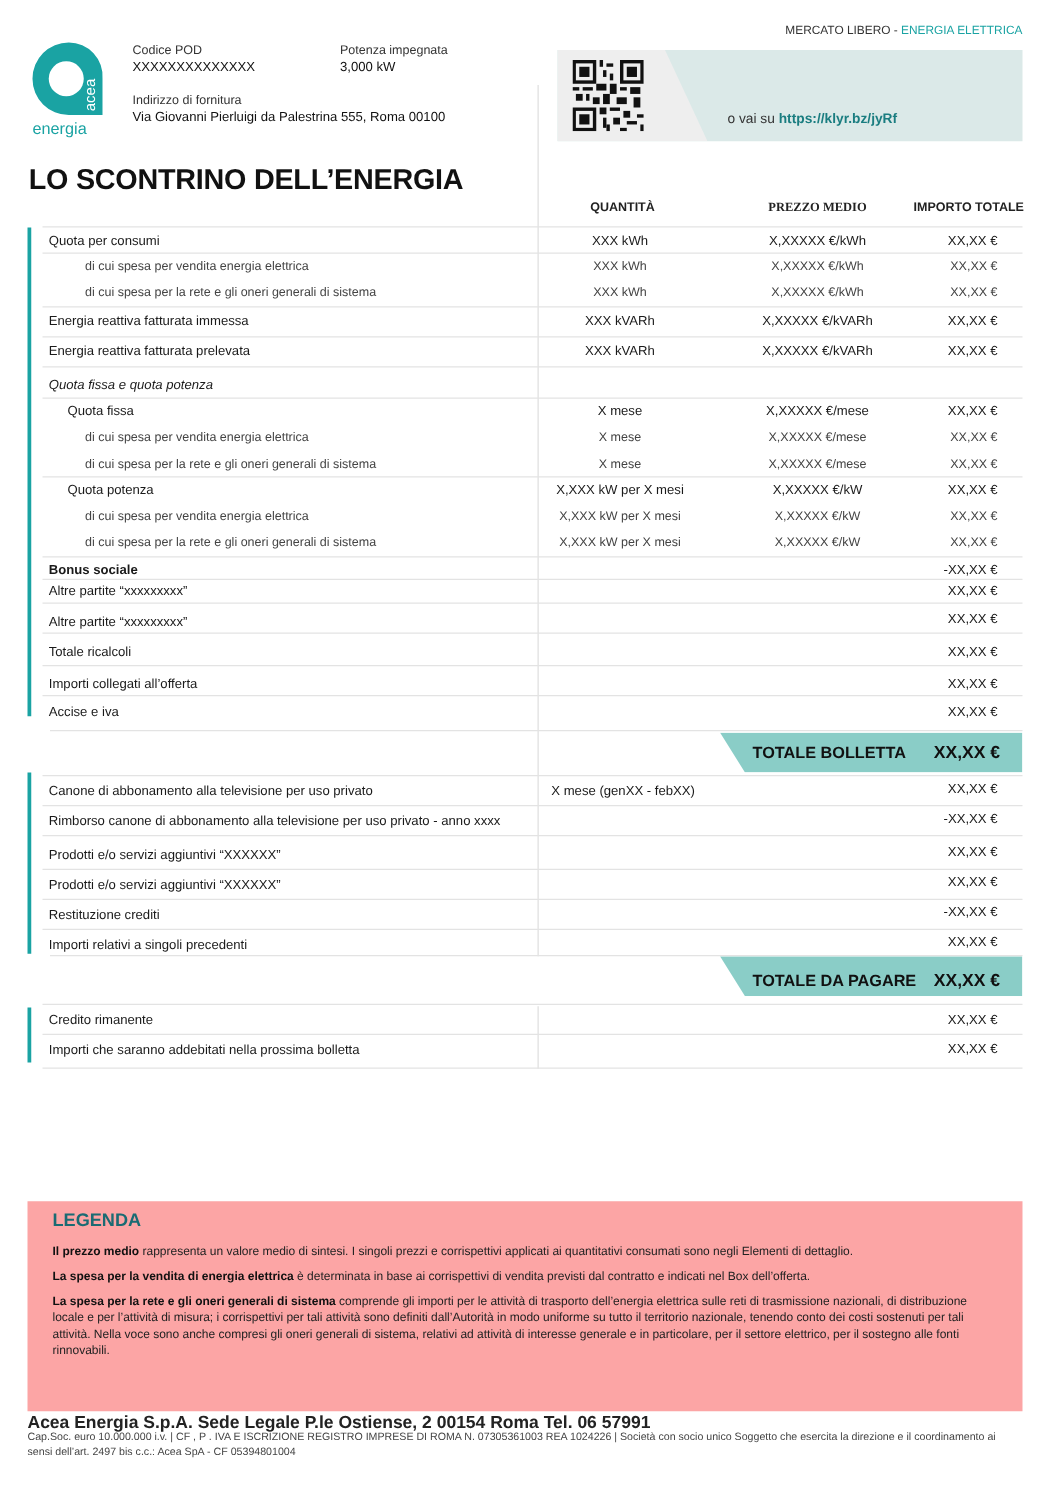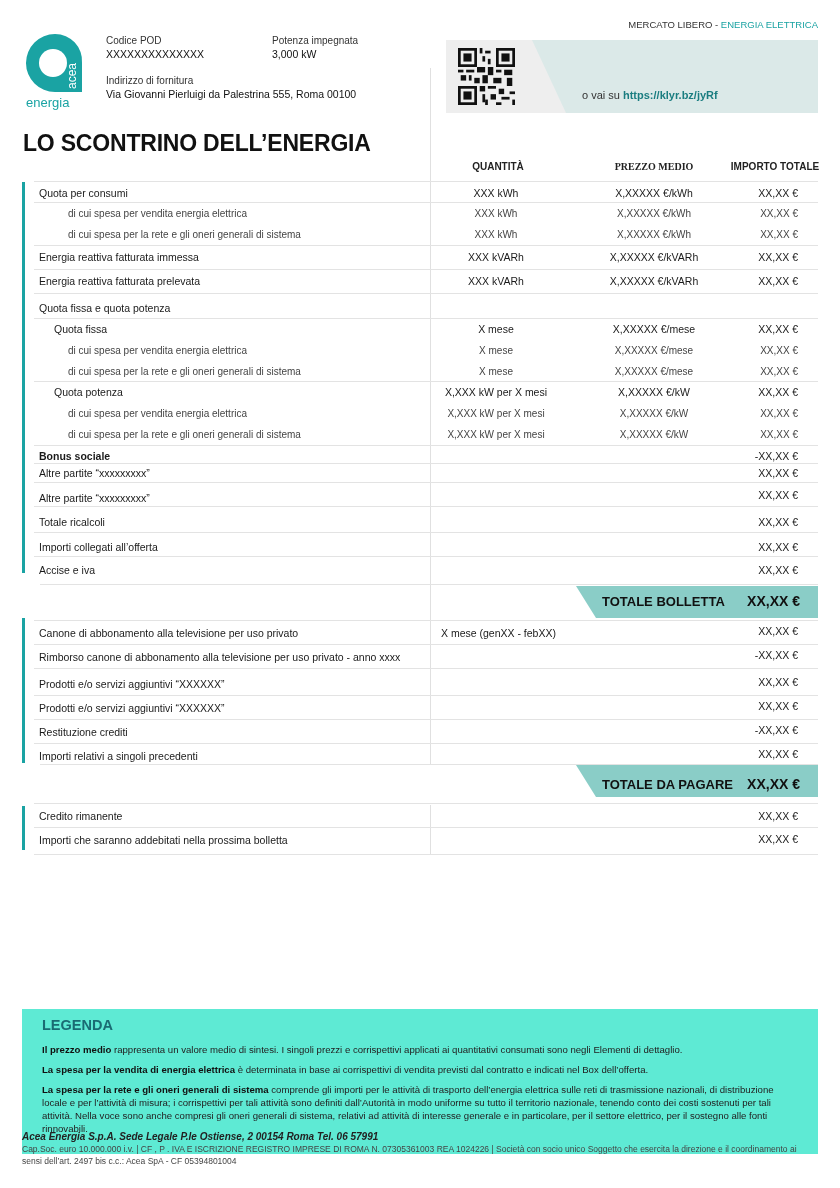--- a/index.html
+++ b/index.html
@@ -36,27 +36,27 @@
   .row .prc { position: absolute; left: 545px; width: 150px; text-align: center; white-space: nowrap; }
   .row .amt { position: absolute; right: 20px; white-space: nowrap; }
   .row.sub .qty, .row.sub .prc, .row.sub .amt { color: #444; font-size: 10px; }
   .row.noline { border-bottom: none; }
 
   .total-band { position: absolute; left: 576px; width: 242px; height: 32px; background: #8acdc7; clip-path: polygon(0 0, 100% 0, 100% 100%, 20px 100%); }
   .total-band .tl { position: absolute; left: 26px; top: 8px; font-size: 13px; font-weight: bold; color: #111; }
   .total-band .tv { position: absolute; right: 18px; top: 7px; font-size: 14px; font-weight: bold; color: #111; }
 
   
-  .legend { position: absolute; left: 22px; top: 1009px; width: 796px; height: 145px; background: #5eead4; padding: 8px 20px; }
+  .legend { position: absolute; left: 22px; top: 961px; width: 796px; height: 168px; background: #fca5a5; padding: 8px 20px; }
   .legend h2 { font-size: 14.5px; color: #1a6b73; font-weight: bold; margin-bottom: 10px; margin-top: 0; }
   .legend p { font-size: 9.6px; color: #222; line-height: 13px; margin-bottom: 7px; }
   .legend b { color: #111; }
 
   .footer { position: absolute; left: 22px; top: 1131px; width: 796px; font-size: 8.5px; color: #444; line-height: 12px; }
-  .footer .f1 { font-weight: bold; color: #222; font-size: 10px; font-style: italic; }
+  .footer .f1 { font-weight: bold; color: #222; font-size: 14px; }
 </style>
 </head>
 <body>
 
 <svg class="logo" viewBox="0 0 62 78">
   <path d="M31 2 A29 29 0 1 0 31 60 L58 60 L58 31 A27 27 0 0 0 31 2 Z" fill="#1aa3a3"></path>
   <circle cx="29" cy="31" r="14" fill="#ffffff"></circle>
   <text x="52" y="57" transform="rotate(-90 52 57)" font-size="12" fill="#ffffff" font-family="Liberation Sans, sans-serif">acea</text>
   <text x="2" y="75" font-size="13" fill="#1aa3a3" font-family="Liberation Sans, sans-serif">energia</text>
 </svg>
@@ -152,21 +152,21 @@
   <span class="prc" style="top:5px;">X,XXXXX €/kVARh</span>
   <span class="amt" style="top:5px;">XX,XX €</span>
 </div>
 <div class="row" style="top:270px; height:24px;">
   <span class="lbl" style="top:5px;">Energia reattiva fatturata prelevata</span>
   <span class="qty" style="top:5px;">XXX kVARh</span>
   <span class="prc" style="top:5px;">X,XXXXX €/kVARh</span>
   <span class="amt" style="top:5px;">XX,XX €</span>
 </div>
 <div class="row" style="top:294px; height:25px;">
-  <span class="lbl" style="top:8px;">Quota fissa e quota potenza</span>
+  <span class="lbl" style="top:8px;font-style:italic;">Quota fissa e quota potenza</span>
 </div>
 <div class="row sub2 noline" style="top:319px; height:21px;">
   <span class="lbl" style="top:4px;">Quota fissa</span>
   <span class="qty" style="top:4px;">X mese</span>
   <span class="prc" style="top:4px;">X,XXXXX €/mese</span>
   <span class="amt" style="top:4px;">XX,XX €</span>
 </div>
 <div class="row sub noline" style="top:340px; height:21px;">
   <span class="lbl" style="top:5px;">di cui spesa per vendita energia elettrica</span>
   <span class="qty" style="top:5px;">X mese</span>

